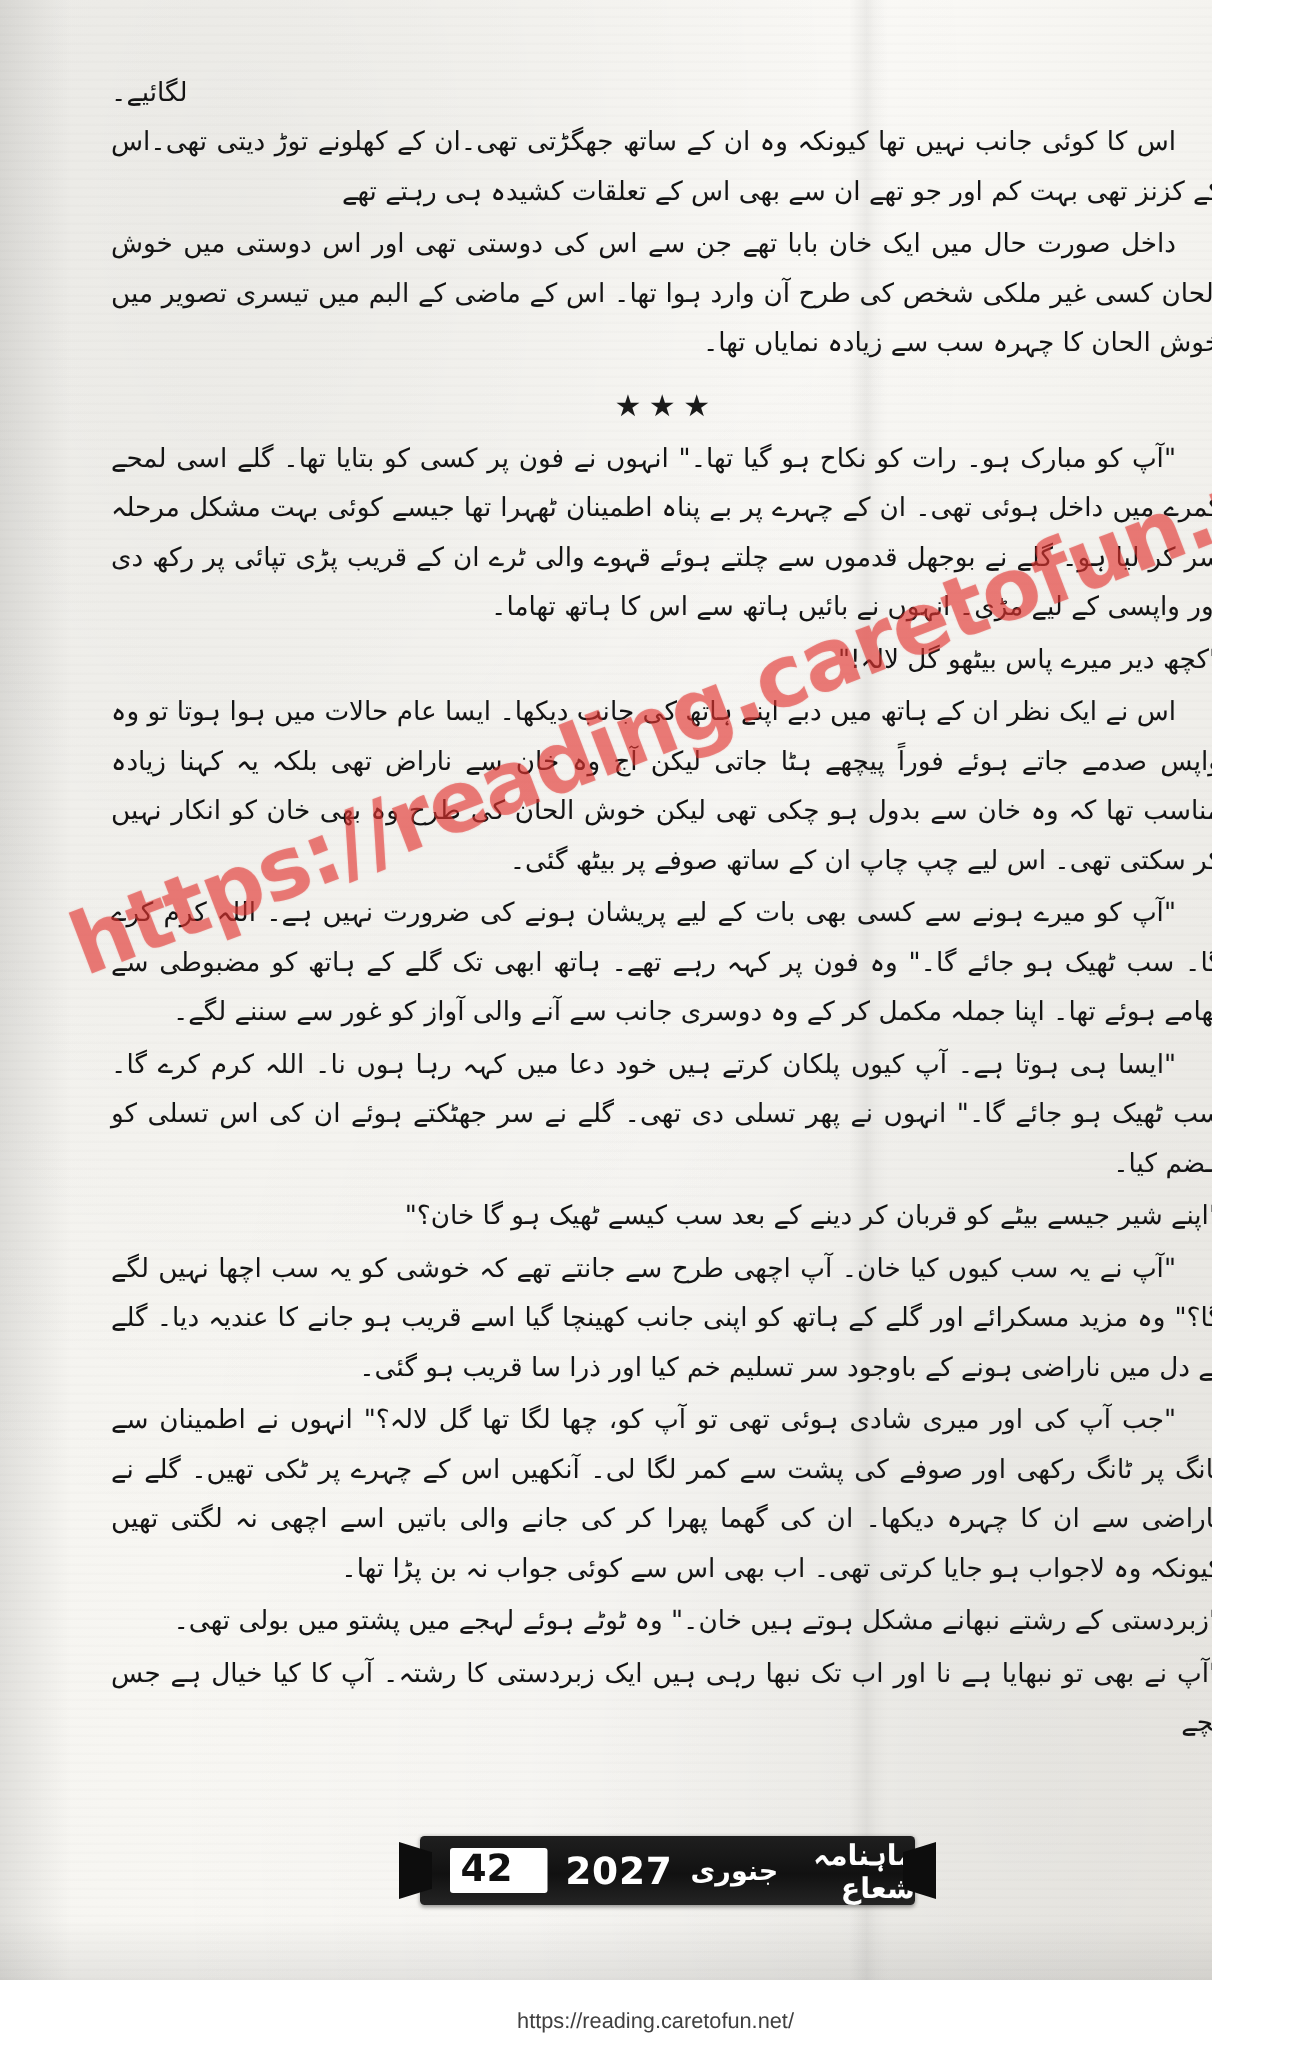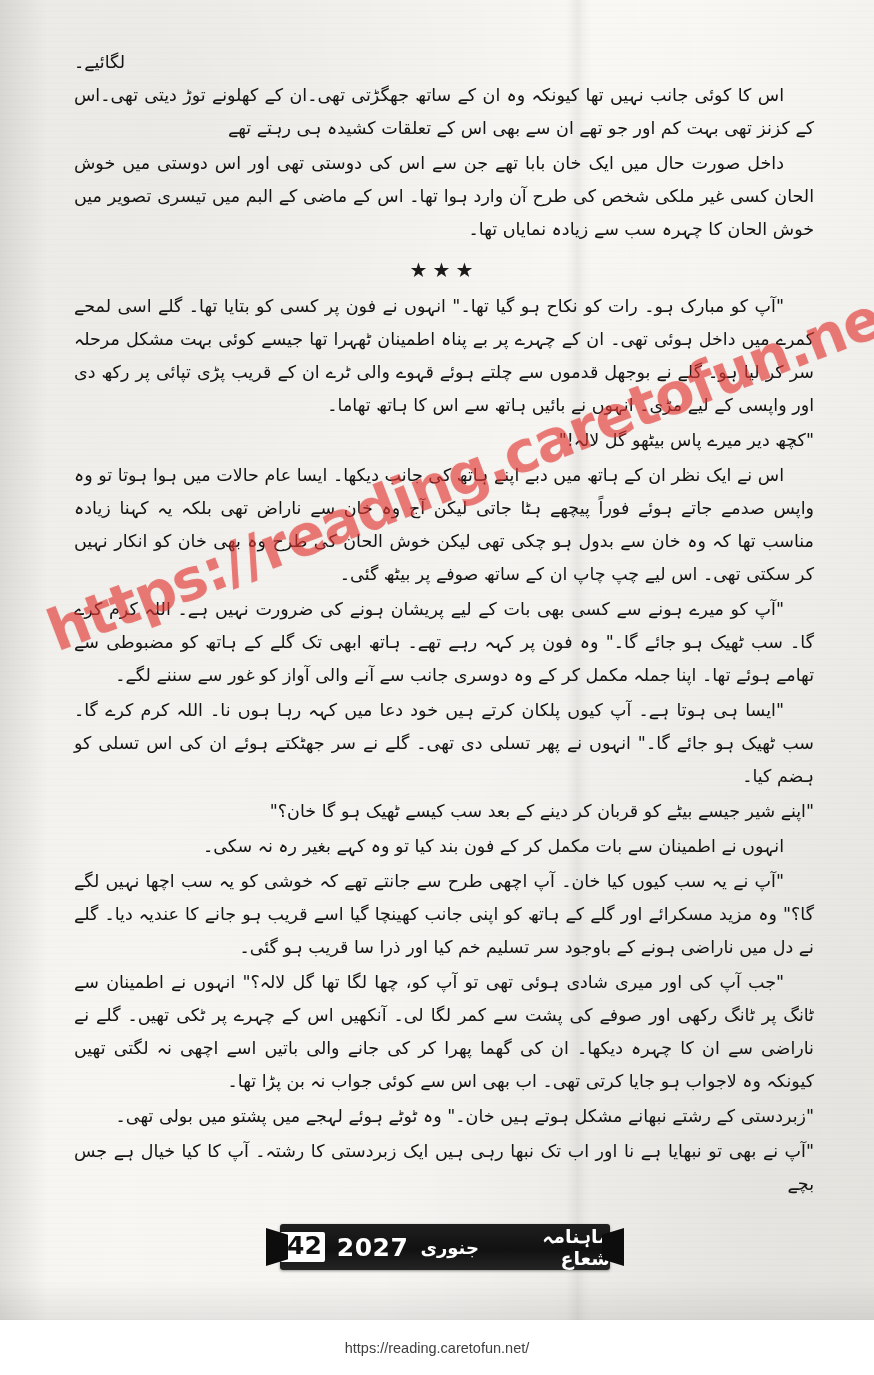--- a/index.html
+++ b/index.html
@@ -12,21 +12,21 @@
     height: 1375px;
     font-family: "Liberation Sans", sans-serif;
     position: relative;
     overflow: hidden;
   }
 
   
   #page-scan {
     position: absolute;
     left: 0; top: 0;
-    width: 874px;
+    width: 808px;
     height: 1320px;
     background:
       radial-gradient(ellipse at 20% 10%, rgba(0,0,0,0.045), rgba(0,0,0,0) 55%),
       radial-gradient(ellipse at 85% 90%, rgba(0,0,0,0.05), rgba(0,0,0,0) 60%),
       linear-gradient(100deg, #f3f2ee 0%, #f7f6f2 28%, #fbfaf7 55%, #f4f3ef 78%, #eeece7 100%);
     overflow: hidden;
   }
 
   
   #page-scan::before {
@@ -161,23 +161,24 @@
   .footer-year {
     font-size: 25px;
     font-weight: bold;
     letter-spacing: 0.5px;
   }
   .footer-pageno {
     font-size: 25px;
     font-weight: bold;
     background: #ffffff;
     color: #111111;
-    padding: 1px 3px 2px 7px;
+    padding: 1px 23px 2px 7px;
     border-radius: 2px;
     line-height: 1.05;
+    margin-left: 20px;
   }
 
   
   #source-url {
     position: absolute;
     left: 0;
     top: 1320px;
     width: 874px;
     height: 55px;
     background: #ffffff;
@@ -205,21 +206,20 @@
     <p class="para">داخل صورت حال میں ایک خان بابا تھے جن سے اس کی دوستی تھی اور اس دوستی میں خوش الحان کسی غیر ملکی شخص کی طرح آن وارد ہوا تھا۔ اس کے ماضی کے البم میں تیسری تصویر میں خوش الحان کا چہرہ سب سے زیادہ نمایاں تھا۔</p>
 
     <div class="stars">★★★</div>
 
     <p class="para">"آپ کو مبارک ہو۔ رات کو نکاح ہو گیا تھا۔" انہوں نے فون پر کسی کو بتایا تھا۔ گلے اسی لمحے کمرے میں داخل ہوئی تھی۔ ان کے چہرے پر بے پناہ اطمینان ٹھہرا تھا جیسے کوئی بہت مشکل مرحلہ سر کر لیا ہو۔ گلے نے بوجھل قدموں سے چلتے ہوئے قہوے والی ٹرے ان کے قریب پڑی تپائی پر رکھ دی اور واپسی کے لیے مڑی۔ انہوں نے بائیں ہاتھ سے اس کا ہاتھ تھاما۔</p>
     <p class="para no-indent">"کچھ دیر میرے پاس بیٹھو گل لالہ!"</p>
     <p class="para">اس نے ایک نظر ان کے ہاتھ میں دبے اپنے ہاتھ کی جانب دیکھا۔ ایسا عام حالات میں ہوا ہوتا تو وہ واپس صدمے جاتے ہوئے فوراً پیچھے ہٹا جاتی لیکن آج وہ خان سے ناراض تھی بلکہ یہ کہنا زیادہ مناسب تھا کہ وہ خان سے بدول ہو چکی تھی لیکن خوش الحان کی طرح وہ بھی خان کو انکار نہیں کر سکتی تھی۔ اس لیے چپ چاپ ان کے ساتھ صوفے پر بیٹھ گئی۔</p>
     <p class="para">"آپ کو میرے ہونے سے کسی بھی بات کے لیے پریشان ہونے کی ضرورت نہیں ہے۔ اللہ کرم کرے گا۔ سب ٹھیک ہو جائے گا۔" وہ فون پر کہہ رہے تھے۔ ہاتھ ابھی تک گلے کے ہاتھ کو مضبوطی سے تھامے ہوئے تھا۔ اپنا جملہ مکمل کر کے وہ دوسری جانب سے آنے والی آواز کو غور سے سننے لگے۔</p>
     <p class="para">"ایسا ہی ہوتا ہے۔ آپ کیوں پلکان کرتے ہیں خود دعا میں کہہ رہا ہوں نا۔ اللہ کرم کرے گا۔ سب ٹھیک ہو جائے گا۔" انہوں نے پھر تسلی دی تھی۔ گلے نے سر جھٹکتے ہوئے ان کی اس تسلی کو ہضم کیا۔</p>
     <p class="para no-indent">"اپنے شیر جیسے بیٹے کو قربان کر دینے کے بعد سب کیسے ٹھیک ہو گا خان؟"</p>
-    <p class="para">انہوں نے اطمینان سے بات مکمل کر کے فون بند کیا تو وہ کہے بغیر رہ نہ سکی۔</p>
     <p class="para">"آپ نے یہ سب کیوں کیا خان۔ آپ اچھی طرح سے جانتے تھے کہ خوشی کو یہ سب اچھا نہیں لگے گا؟" وہ مزید مسکرائے اور گلے کے ہاتھ کو اپنی جانب کھینچا گیا اسے قریب ہو جانے کا عندیہ دیا۔ گلے نے دل میں ناراضی ہونے کے باوجود سر تسلیم خم کیا اور ذرا سا قریب ہو گئی۔</p>
     <p class="para">"جب آپ کی اور میری شادی ہوئی تھی تو آپ کو، چھا لگا تھا گل لالہ؟" انہوں نے اطمینان سے ٹانگ پر ٹانگ رکھی اور صوفے کی پشت سے کمر لگا لی۔ آنکھیں اس کے چہرے پر ٹکی تھیں۔ گلے نے ناراضی سے ان کا چہرہ دیکھا۔ ان کی گھما پھرا کر کی جانے والی باتیں اسے اچھی نہ لگتی تھیں کیونکہ وہ لاجواب ہو جایا کرتی تھی۔ اب بھی اس سے کوئی جواب نہ بن پڑا تھا۔</p>
     <p class="para no-indent">"زبردستی کے رشتے نبھانے مشکل ہوتے ہیں خان۔" وہ ٹوٹے ہوئے لہجے میں پشتو میں بولی تھی۔</p>
     <p class="para no-indent">"آپ نے بھی تو نبھایا ہے نا اور اب تک نبھا رہی ہیں ایک زبردستی کا رشتہ۔ آپ کا کیا خیال ہے جس بچے</p>
 
   </div>
 
   <div id="watermark">https://reading.caretofun.net</div>
 
   <div id="page-footer">

